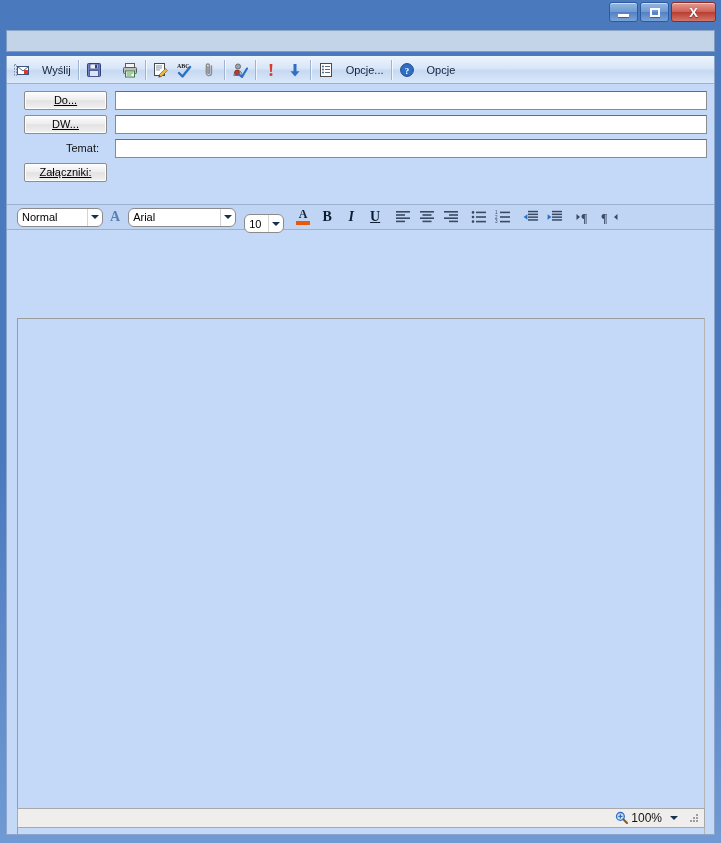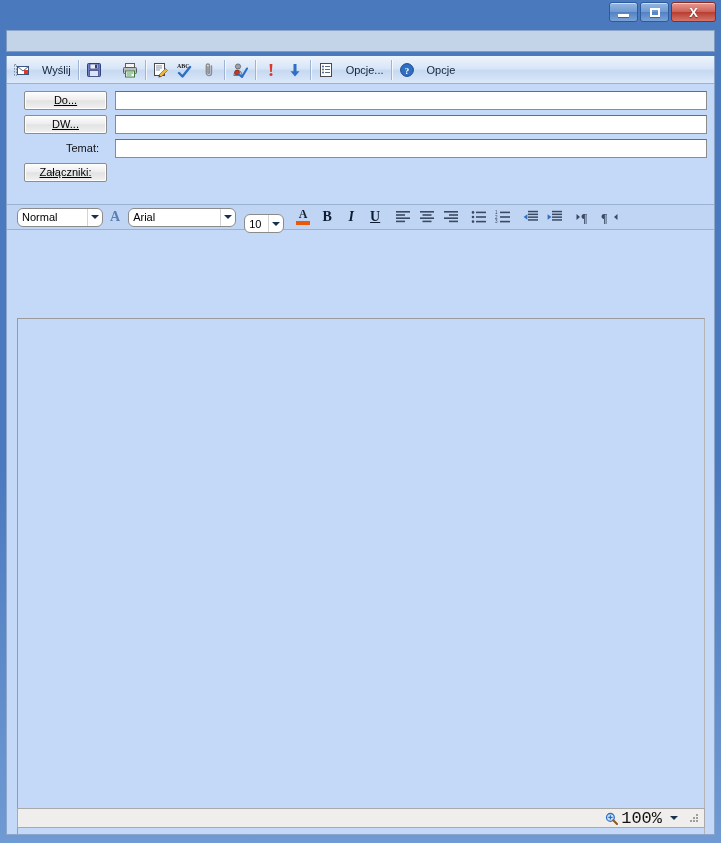--- a/index.html
+++ b/index.html
@@ -201,21 +201,21 @@
   .statusbar {
     position: absolute;
     left: 10px; bottom: 6px;
     width: 688px; height: 20px;
     background: #f0eeec;
     border: 1px solid #a9a9a9;
     display: flex; align-items: center; justify-content: flex-end;
     padding-right: 4px;
     gap: 4px;
   }
-  .zoom-block { display: flex; align-items: center; gap: 3px; font-size: 17px; color: #111; cursor: pointer; font-family: Liberation Mono, monospace; }
+  .zoom-block { display: flex; gap: 3px; font-size: 12px; color: #111; cursor: pointer; }
   .grip {
     width: 12px; height: 12px; margin-left: 2px;
     position: relative;
   }
   .grip i { position: absolute; width: 2px; height: 2px; background: #9d9d9d; }
 
   
   svg { display: block; }
 </style>
 </head>

